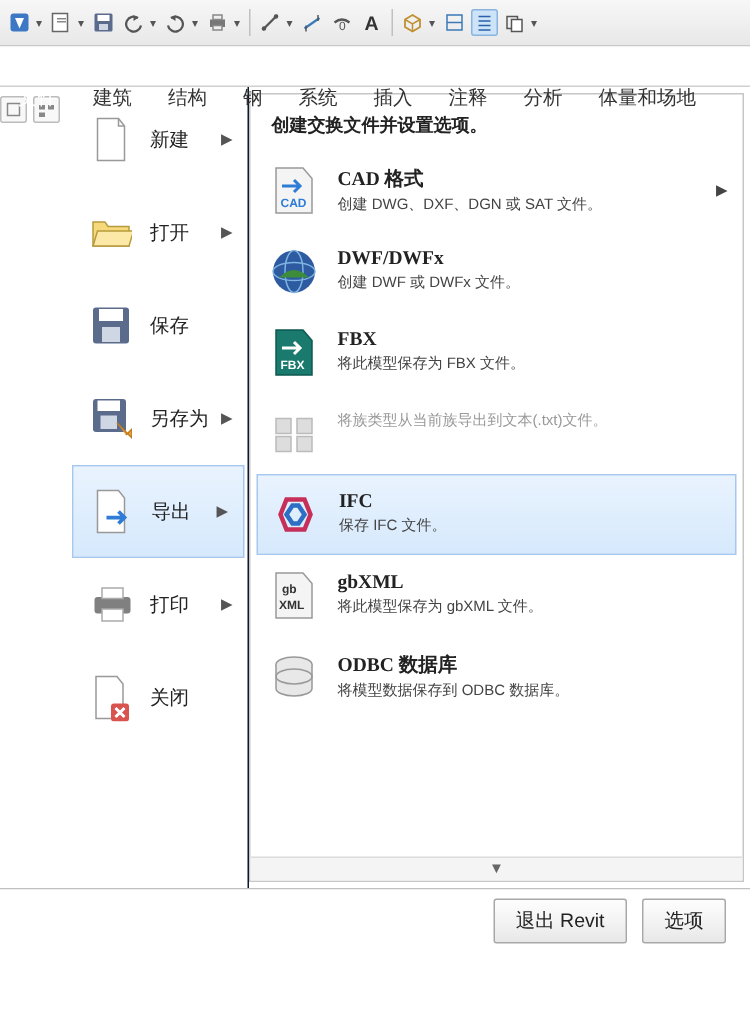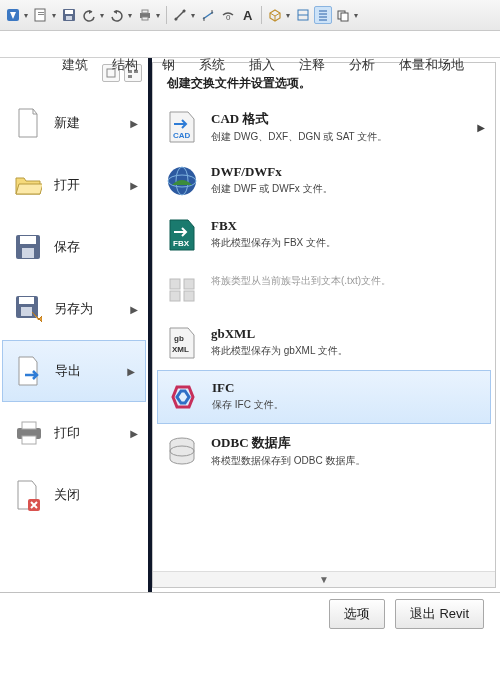--- a/index.html
+++ b/index.html
@@ -45,25 +45,25 @@
     background: #1e8fff;
     color: #fff;
   }
   .main-area {
     display: flex;
     height: 535px;
     background: #fff;
     border-bottom: 1px solid #c0c0c0;
   }
   .left-menu {
-    width: 152px;
+    width: 166px;
     background: #fff;
     display: flex;
-    flex-direction: column;
-    border-right: 4px solid #0f172a;
+    flex-direction: row;
+    border-right: 1px solid #0f172a;
   }
   .mini-toolbar {
     height: 30px;
     display: flex;
     justify-content: flex-end;
     align-items: center;
     padding-right: 6px;
     gap: 4px;
   }
   .mini-btn {
@@ -443,62 +443,62 @@
               <rect x="18" y="6" width="10" height="10" fill="#ddd" stroke="#bbb"></rect>
               <rect x="4" y="18" width="10" height="10" fill="#ddd" stroke="#bbb"></rect>
               <rect x="18" y="18" width="10" height="10" fill="#ddd" stroke="#bbb"></rect>
             </svg>
         </div>
         <div class="export-text">
           <div class="export-desc">将族类型从当前族导出到文本(.txt)文件。</div>
         </div>
       </div>
 
+      <div class="export-item selected">
+        <div class="export-icon">
+          <svg width="32" height="32">
+              <path d="M10 6 L22 6 L26 16 L22 26 L10 26 L6 16 Z" fill="none" stroke="#c62f5a" stroke-width="3"></path>
+              <path d="M14 10 L18 10 L22 16 L18 22 L14 22 L10 16 Z" fill="none" stroke="#2e6fc6" stroke-width="3"></path>
+            </svg>
+        </div>
+        <div class="export-text">
+          <div class="export-title">IFC</div>
+          <div class="export-desc">保存 IFC 文件。</div>
+        </div>
+      </div>
+
       <div class="export-item">
         <div class="export-icon">
           <svg width="32" height="34">
               <path d="M4 2 L22 2 L28 9 L28 32 L4 32 Z" fill="#f4f4f4" stroke="#999"></path>
               <text x="8" y="15" font-size="8" fill="#333" font-weight="bold">gb</text>
               <text x="6" y="26" font-size="8" fill="#333" font-weight="bold">XML</text>
             </svg>
         </div>
         <div class="export-text">
           <div class="export-title">gbXML</div>
           <div class="export-desc">将此模型保存为 gbXML 文件。</div>
         </div>
       </div>
 
-      <div class="export-item selected">
-        <div class="export-icon">
-          <svg width="32" height="32">
-              <path d="M10 6 L22 6 L26 16 L22 26 L10 26 L6 16 Z" fill="none" stroke="#c62f5a" stroke-width="3"></path>
-              <path d="M14 10 L18 10 L22 16 L18 22 L14 22 L10 16 Z" fill="none" stroke="#2e6fc6" stroke-width="3"></path>
-            </svg>
-        </div>
-        <div class="export-text">
-          <div class="export-title">IFC</div>
-          <div class="export-desc">保存 IFC 文件。</div>
-        </div>
-      </div>
-
       <div class="export-item">
         <div class="export-icon">
           <svg width="32" height="32">
               <ellipse cx="16" cy="8" rx="12" ry="5" fill="#e8e8e8" stroke="#999"></ellipse>
               <path d="M4 8 L4 24 A12 5 0 0 0 28 24 L28 8" fill="#e8e8e8" stroke="#999"></path>
               <ellipse cx="16" cy="16" rx="12" ry="5" fill="none" stroke="#999"></ellipse>
             </svg>
         </div>
         <div class="export-text">
           <div class="export-title">ODBC 数据库</div>
           <div class="export-desc">将模型数据保存到 ODBC 数据库。</div>
         </div>
       </div>
 
     </div>
     <div class="scrollhint">▼</div>
   </div>
 </div>
 
 <div class="footer">
+  <div class="footer-btn">退出 Revit</div>
   <div class="footer-btn">选项</div>
-  <div class="footer-btn">退出 Revit</div>
 </div>
 
 </body></html>

